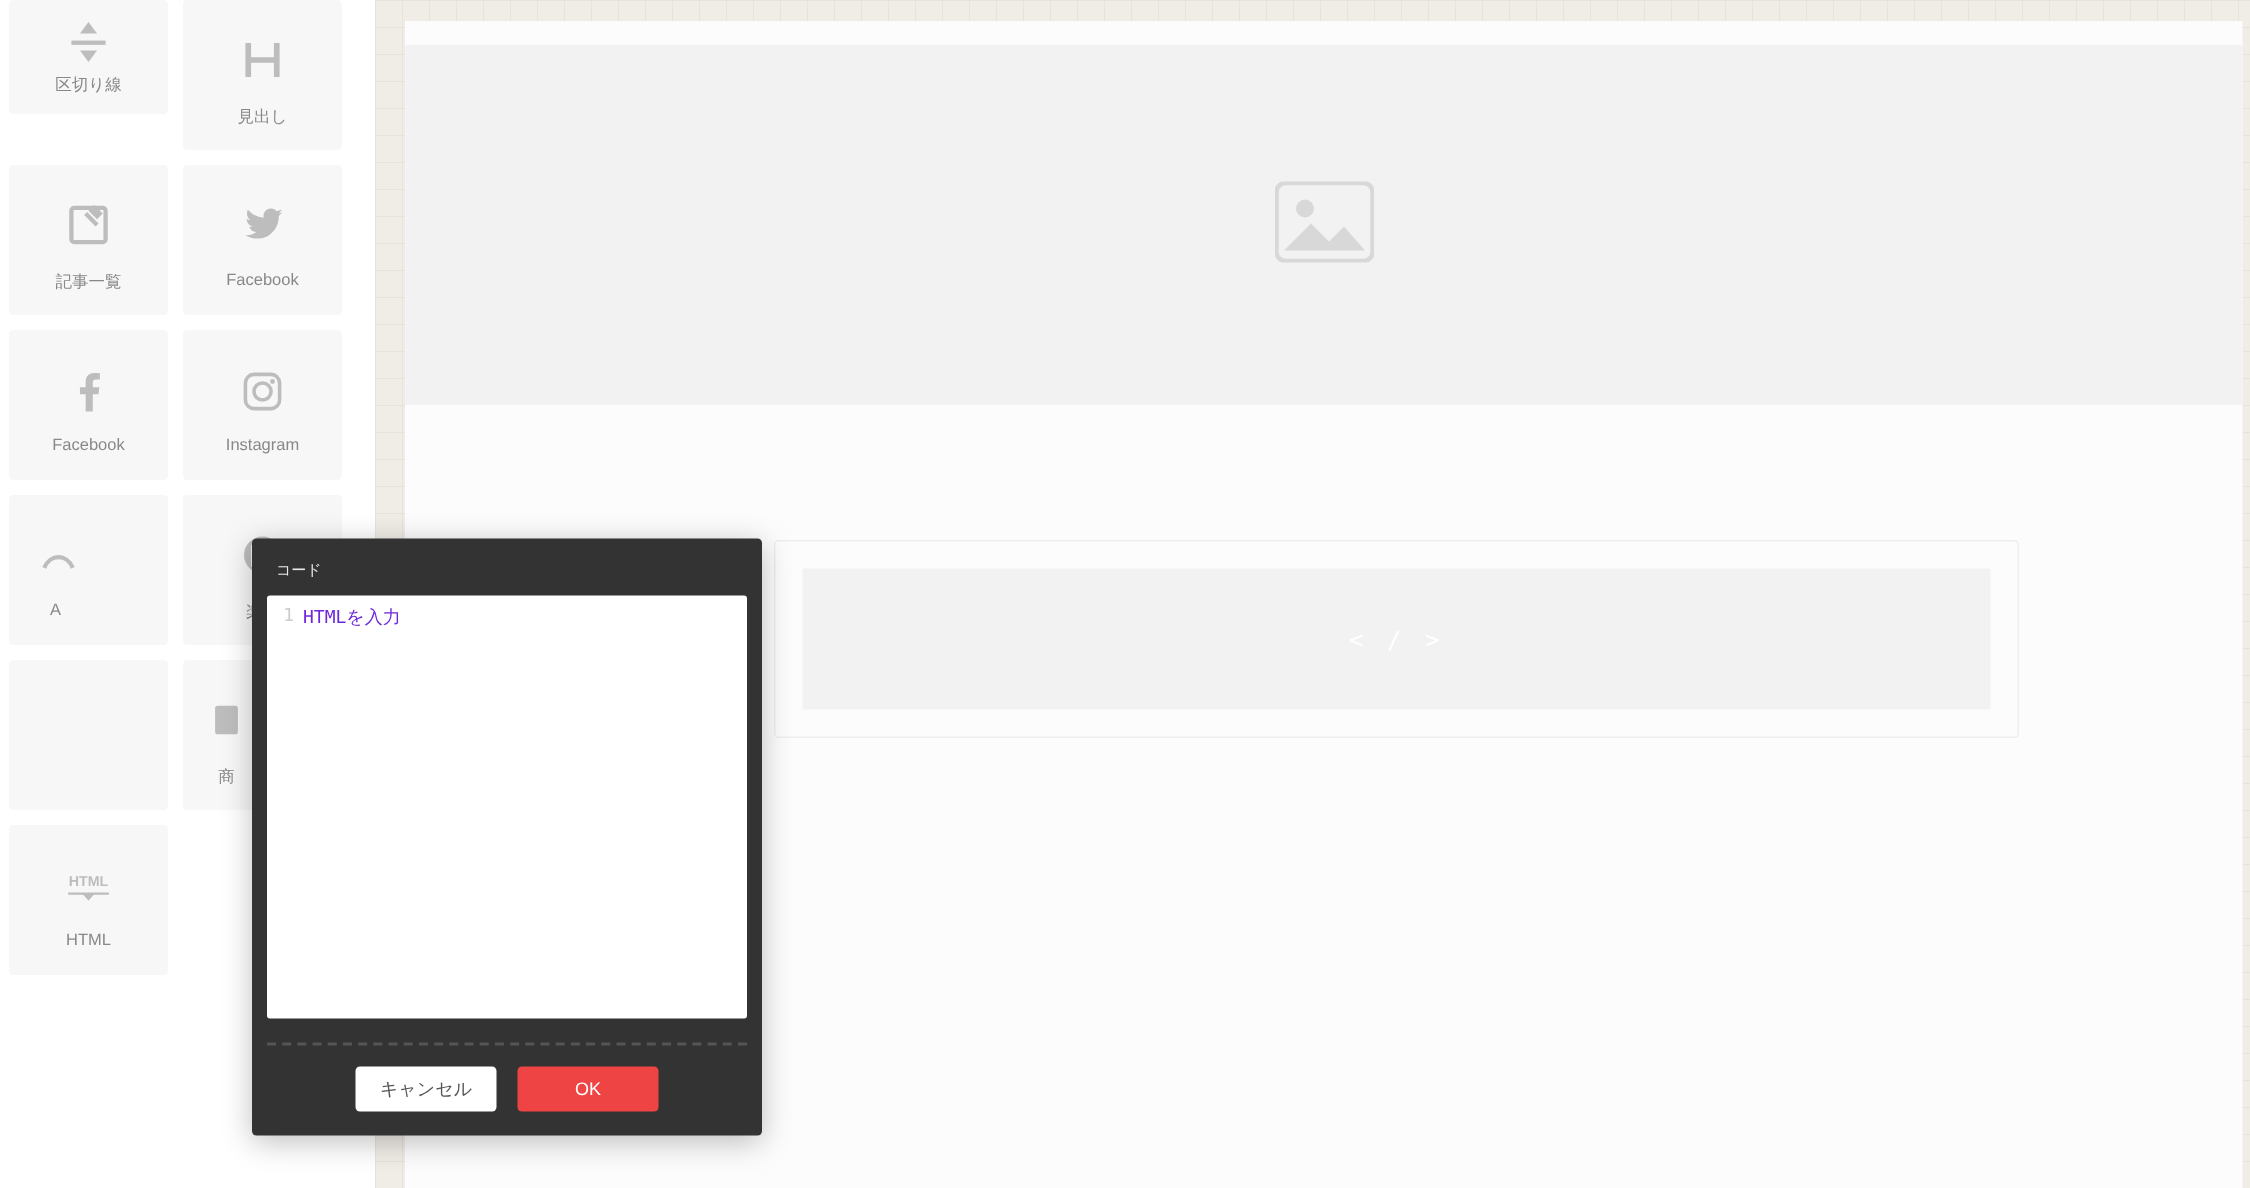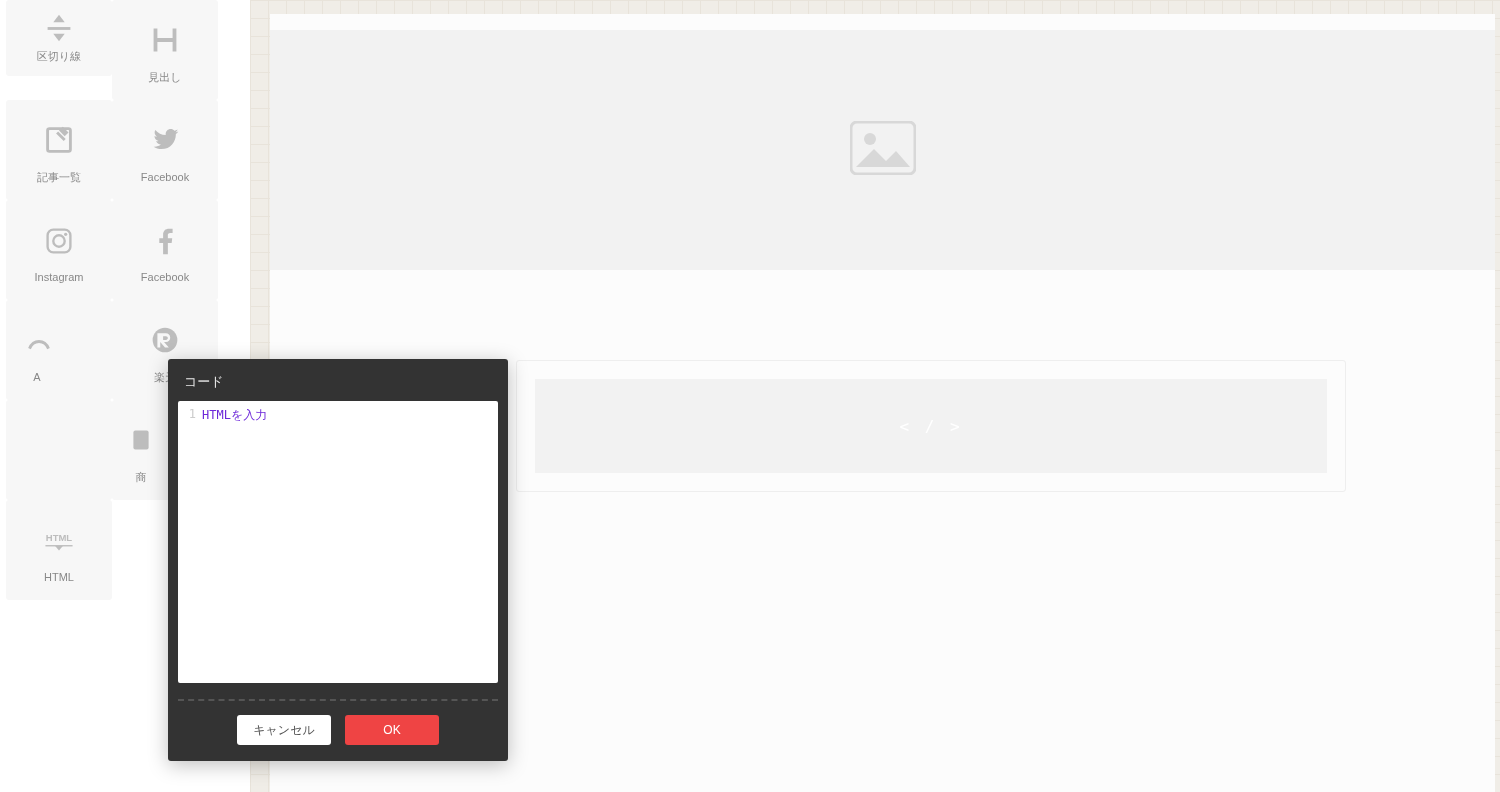--- a/index.html
+++ b/index.html
@@ -16,20 +16,21 @@
     left: 0;
     top: 0;
     width: 240px;
     height: 792px;
     background: #fff;
     padding: 0 6px;
   }
   .widget-grid {
     display: flex;
     flex-wrap: wrap;
+    gap: 10px;
     padding-top: 0;
   }
   .widget-card {
     width: 106px;
     height: 100px;
     background: #f7f7f7;
     border-radius: 3px;
     display: flex;
     flex-direction: column;
     align-items: center;
@@ -102,21 +103,21 @@
     left: 168px;
     top: 359px;
     width: 340px;
     background: #333333;
     border-radius: 3px;
     padding: 14px 10px 16px 10px;
     box-shadow: 0 4px 20px rgba(0,0,0,0.25);
   }
   .modal-title {
     color: #e8e8e8;
-    font-size: 13px;
+    font-size: 10px;
     padding: 0 6px 10px 6px;
   }
   .code-editor {
     background: #fff;
     height: 282px;
     border-radius: 2px;
     padding: 6px 8px;
     display: flex;
     font-family: Menlo, Consolas, monospace;
     font-size: 12px;
@@ -196,35 +197,35 @@
         <svg viewBox="0 0 40 40">
             <path d="M34 10c-1 .5-2 .8-3 1 1-.7 2-1.8 2.3-3-1 .6-2.2 1-3.4 1.3C29 8 27.5 7.3 26 7.3c-3 0-5.3 2.4-5.3 5.3 0 .4 0 .8.1 1.2-4.4-.2-8.3-2.3-11-5.5-.5.8-.7 1.7-.7 2.7 0 1.8 1 3.4 2.4 4.4-1 0-1.8-.3-2.6-.7v.1c0 2.6 1.8 4.7 4.3 5.2-.5.1-1 .2-1.5.2-.3 0-.7 0-1-.1.7 2.1 2.7 3.7 5 3.7-1.8 1.4-4.1 2.3-6.6 2.3H8c2.4 1.5 5.2 2.4 8.2 2.4 9.8 0 15.2-8.1 15.2-15.2v-.7c1-.7 2-1.7 2.6-2.7z" fill="#bdbdbd"></path>
           </svg>
       </div>
       <div class="label">Facebook</div>
     </div>
 
     <div class="widget-card">
       <div class="icon-box">
         <svg viewBox="0 0 40 40">
+            <path d="M23 34V22h4l.6-5H23v-3c0-1.4.4-2.4 2.5-2.4H28V7.2C27.5 7.1 26 7 24.2 7 20.5 7 18 9.2 18 13.3V17h-4v5h4v12h5z" fill="#bdbdbd"></path>
+          </svg>
+      </div>
+      <div class="label">Facebook</div>
+    </div>
+
+    <div class="widget-card">
+      <div class="icon-box">
+        <svg viewBox="0 0 40 40">
             <rect x="8" y="8" width="24" height="24" rx="6" fill="none" stroke="#bdbdbd" stroke-width="2.5"></rect>
             <circle cx="20" cy="20" r="6" fill="none" stroke="#bdbdbd" stroke-width="2.5"></circle>
             <circle cx="27" cy="13" r="1.7" fill="#bdbdbd"></circle>
           </svg>
       </div>
       <div class="label">Instagram</div>
-    </div>
-
-    <div class="widget-card">
-      <div class="icon-box">
-        <svg viewBox="0 0 40 40">
-            <path d="M23 34V22h4l.6-5H23v-3c0-1.4.4-2.4 2.5-2.4H28V7.2C27.5 7.1 26 7 24.2 7 20.5 7 18 9.2 18 13.3V17h-4v5h4v12h5z" fill="#bdbdbd"></path>
-          </svg>
-      </div>
-      <div class="label">Facebook</div>
     </div>
 
     <div class="widget-card" style="overflow:hidden;">
       <div class="icon-box" style="margin-left:-40px;">
         <svg viewBox="0 0 40 40">
             <path d="M10 28 C 14 18, 26 18, 30 28" stroke="#bdbdbd" stroke-width="3" fill="none"></path>
           </svg>
       </div>
       <div class="label" style="margin-left:-44px;">A</div>
     </div>

